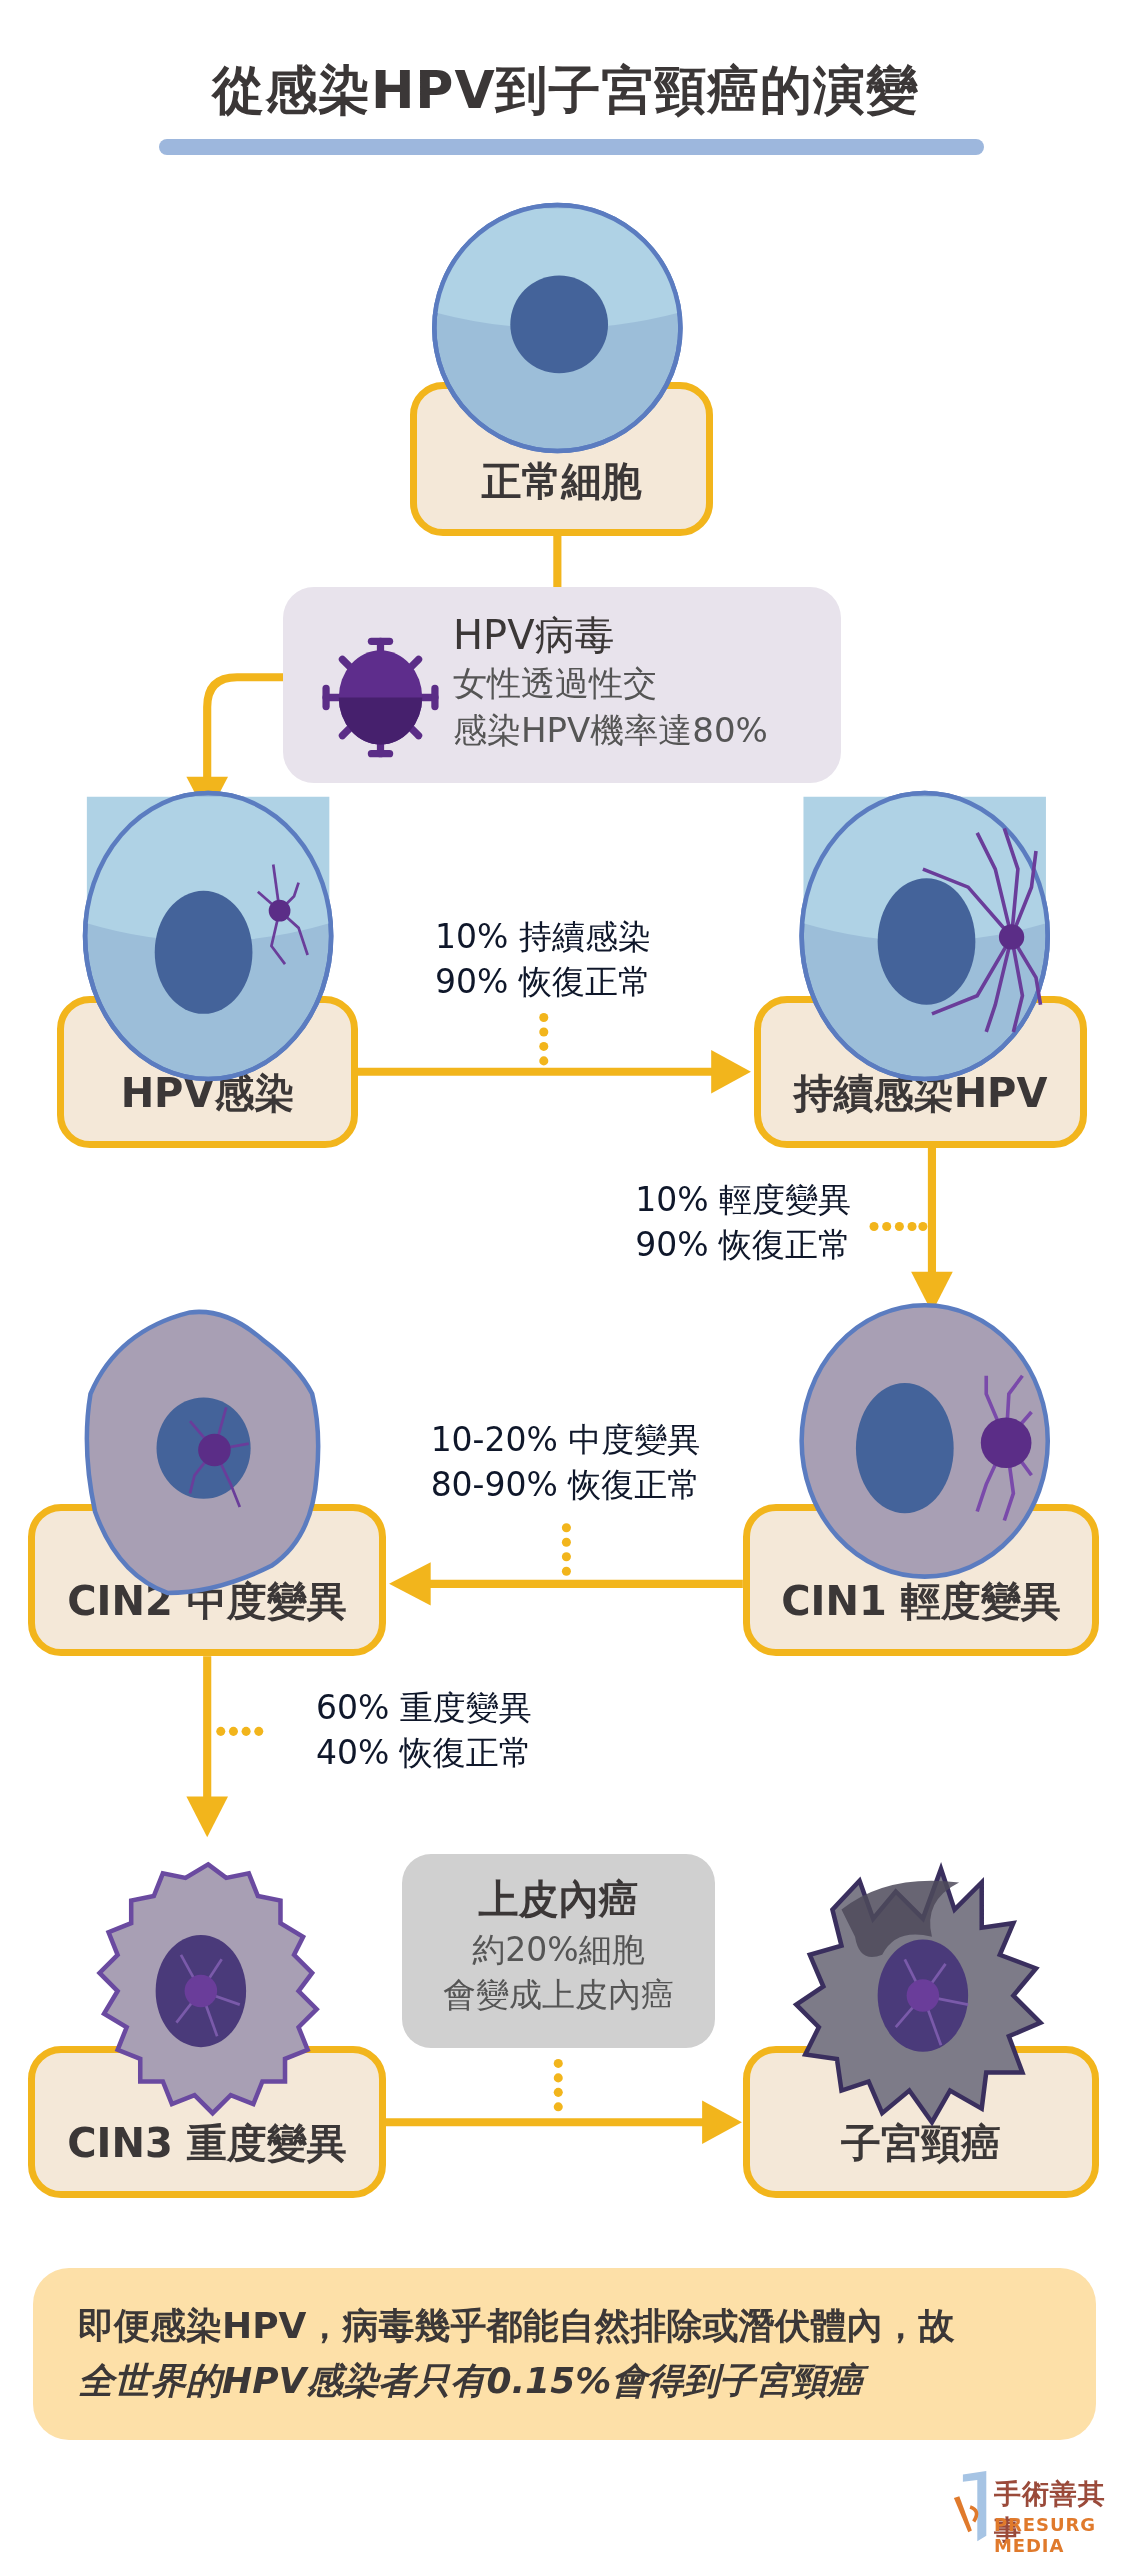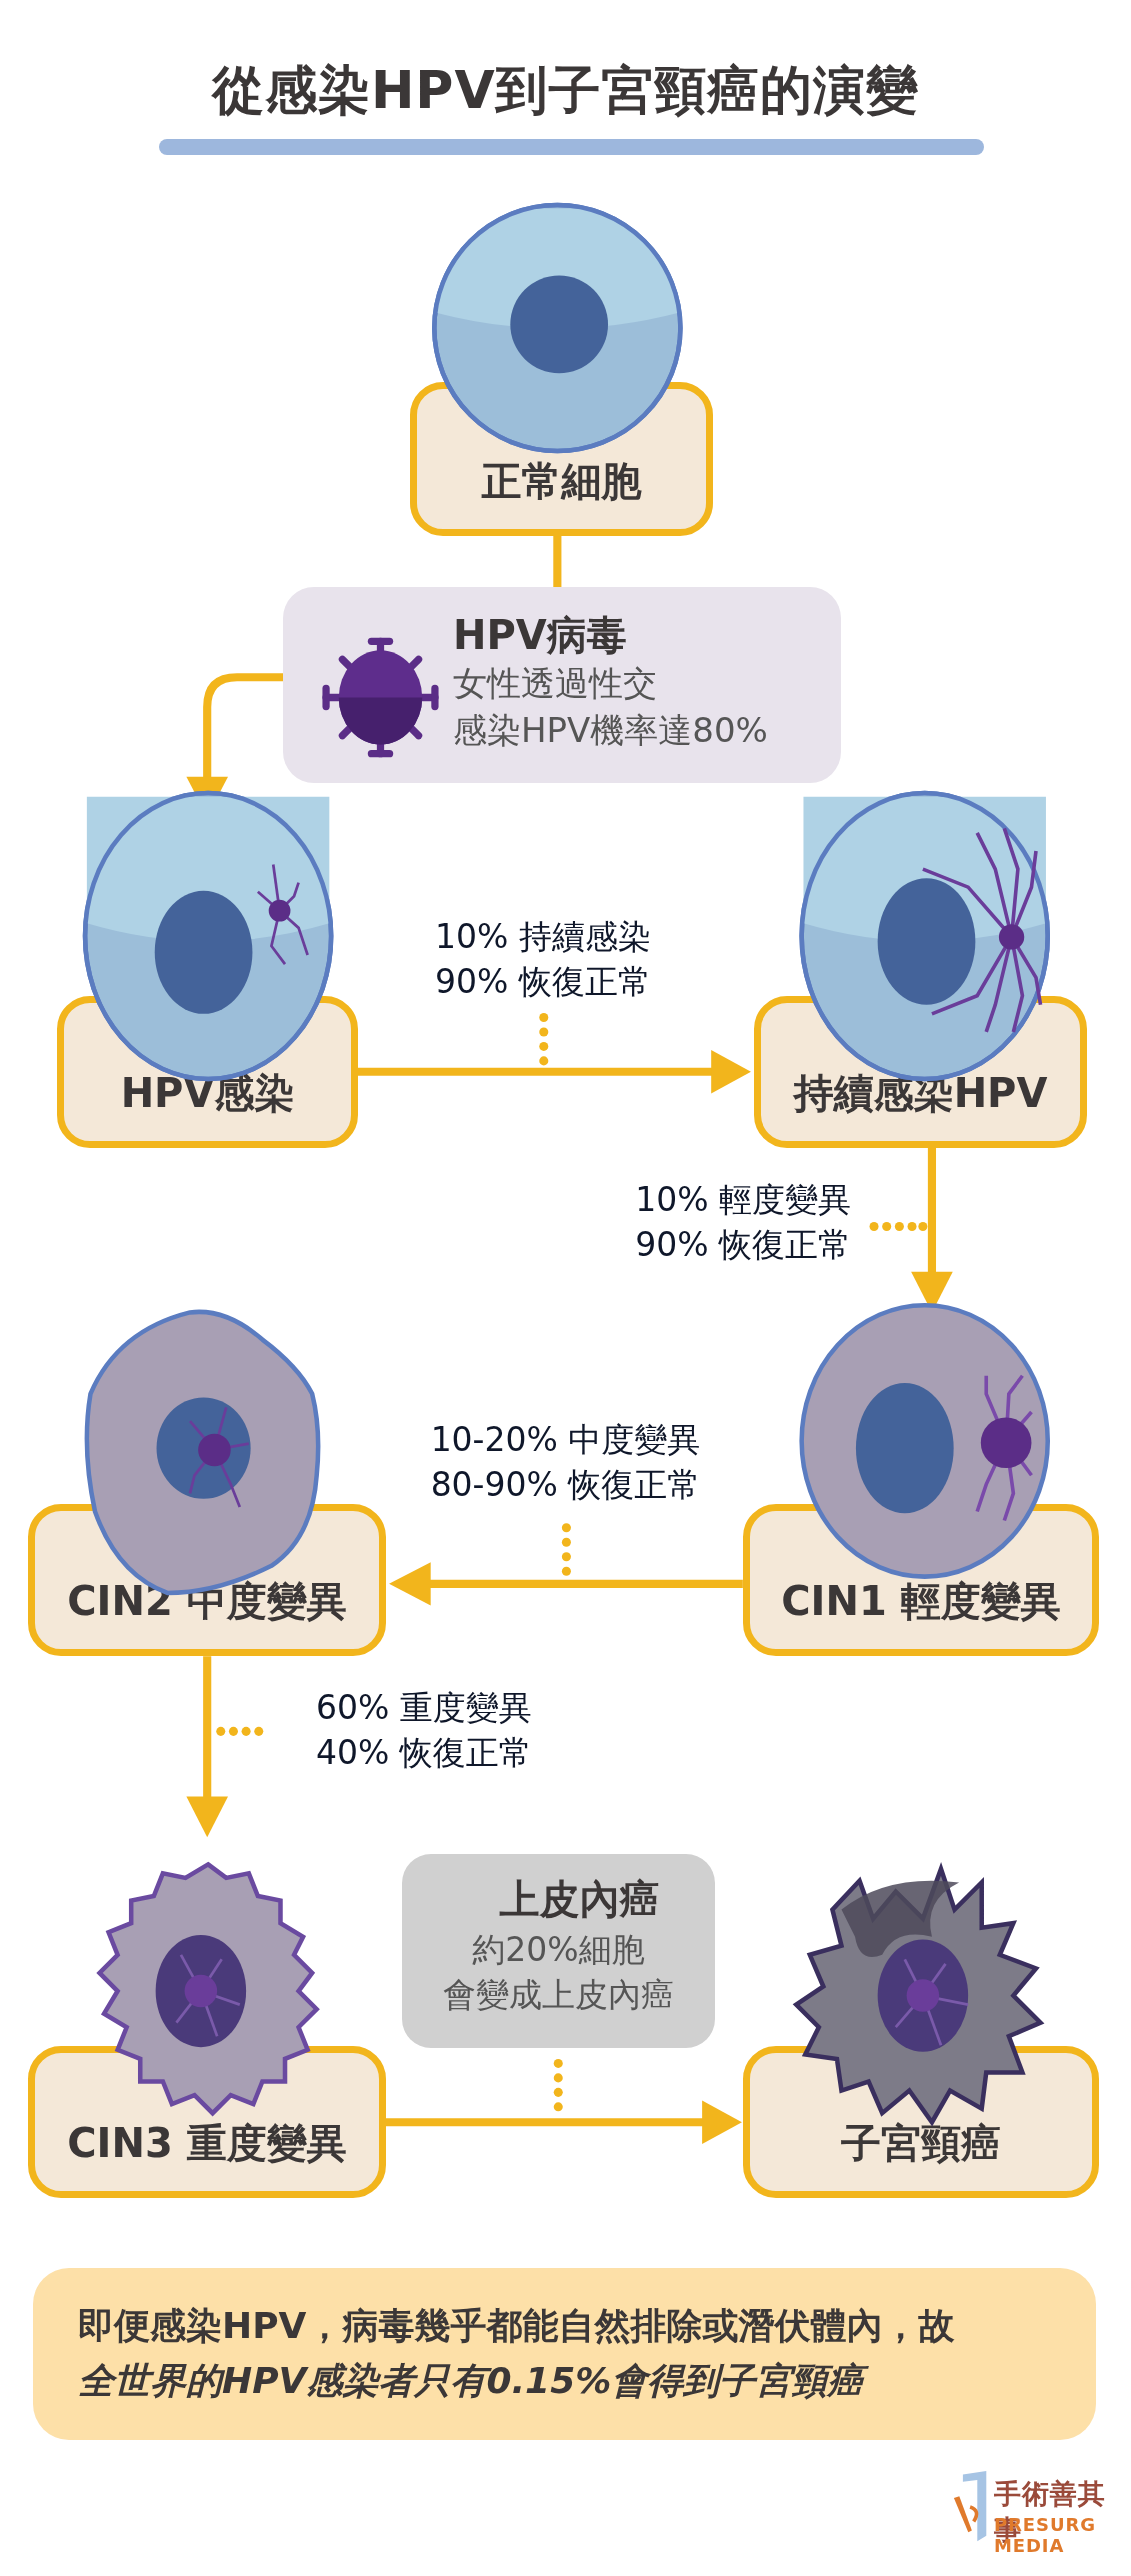--- a/index.html
+++ b/index.html
@@ -6,25 +6,25 @@
   body{width:1131px;height:2576px;position:relative;overflow:hidden;font-family:"DejaVu Sans","Liberation Sans",sans-serif;color:#3d3a3a;}
   .abs{position:absolute;}
   #title{left:0;width:1131px;top:56px;text-align:center;font-size:52px;font-weight:bold;letter-spacing:0.9px;color:#3b3737;}
   #title-bar{left:159px;top:139px;width:825px;height:16.3px;border-radius:8.1px;background:#9db7dd;}
   svg#diagram{position:absolute;left:0;top:0;}
   .box{position:absolute;background:#f4e8d8;border:7.2px solid #f2b51c;border-radius:33px;box-sizing:border-box;display:flex;align-items:flex-end;justify-content:center;padding-bottom:20px;font-size:40px;font-weight:bold;color:#3b3737;}
   .rate{position:absolute;font-size:33px;line-height:45px;color:#0f172a;text-align:right;white-space:nowrap;}
   .rate.left{text-align:left;margin-left:28px;}
   .rate.center{text-align:center;}
   #hpv-box{left:283px;top:587px;width:558px;height:196px;background:#e8e3ec;border-radius:31px;}
-  #hpv-title{left:453px;top:608px;font-size:40px;font-weight:bold;color:#3b3737;}
+  #hpv-title{left:453px;top:608px;font-size:40px;font-weight:normal;color:#3b3737;}
   #hpv-line1{left:453px;top:661px;font-size:34px;color:#555;text-align:right;}
   #hpv-line2{left:453px;top:708px;font-size:34px;color:#555;}
   #epi-box{left:402px;top:1854px;width:313px;height:194px;background:#d0d0d0;border-radius:29px;text-align:center;}
-  #epi-title{left:402px;width:313px;top:1872px;text-align:center;font-size:40px;font-weight:bold;color:#3b3737;padding-left:21px;}
+  #epi-title{left:402px;width:313px;top:1872px;text-align:center;font-size:40px;font-weight:bold;color:#3b3737;}
   #epi-l1{left:402px;width:313px;top:1928px;text-align:center;font-size:33px;color:#555;}
   #epi-l2{left:402px;width:313px;top:1973px;text-align:center;font-size:33px;color:#555;}
   #note{left:33px;top:2268px;width:1063px;height:172px;background:#fde0a8;border-radius:36px;}
   #note-l1{left:78px;top:2302px;font-size:36px;font-weight:bold;color:#3b3737;}
   #note-l2{left:78px;top:2357px;font-size:36px;font-weight:bold;color:#3b3737;font-style:italic;}
   #logo-cn{left:994px;top:2476px;font-size:27px;font-weight:bold;color:#9a4a3a;letter-spacing:0.9px;}
   #logo-en{left:994px;top:2514px;font-size:18px;font-weight:bold;color:#e07a2c;letter-spacing:0.9px;}
 </style>
 </head>
 <body>

